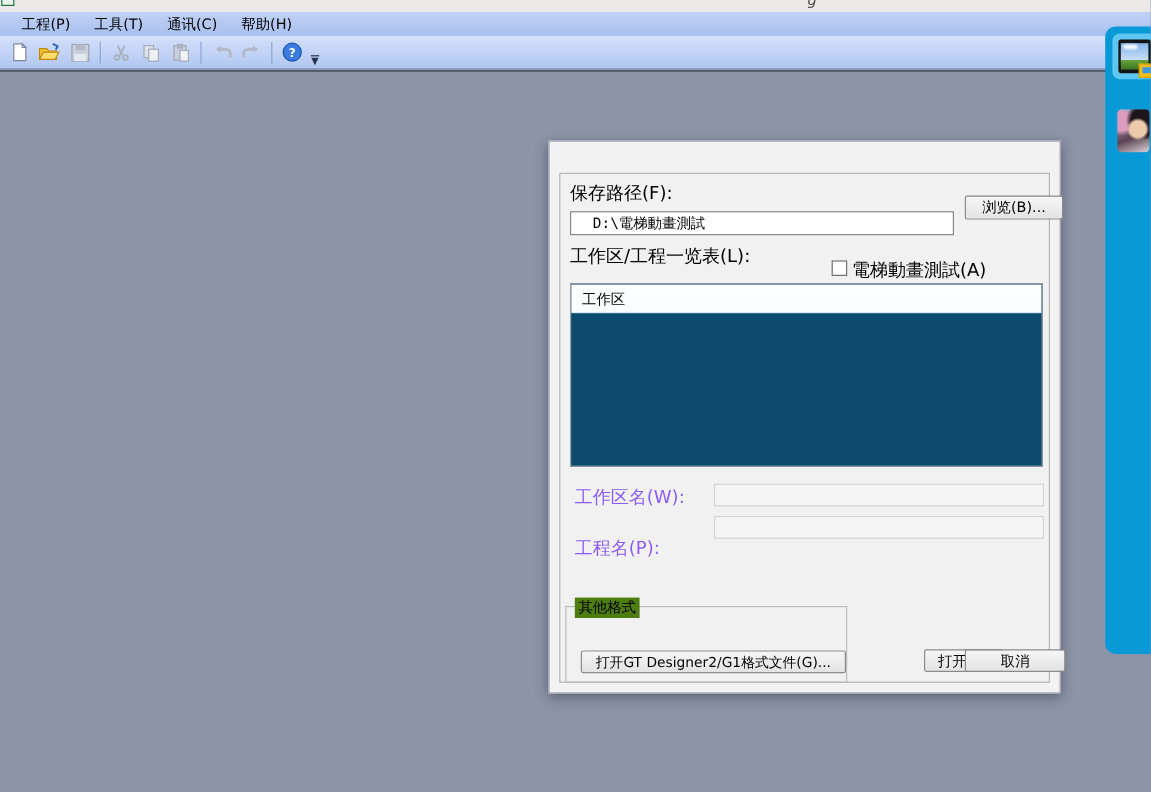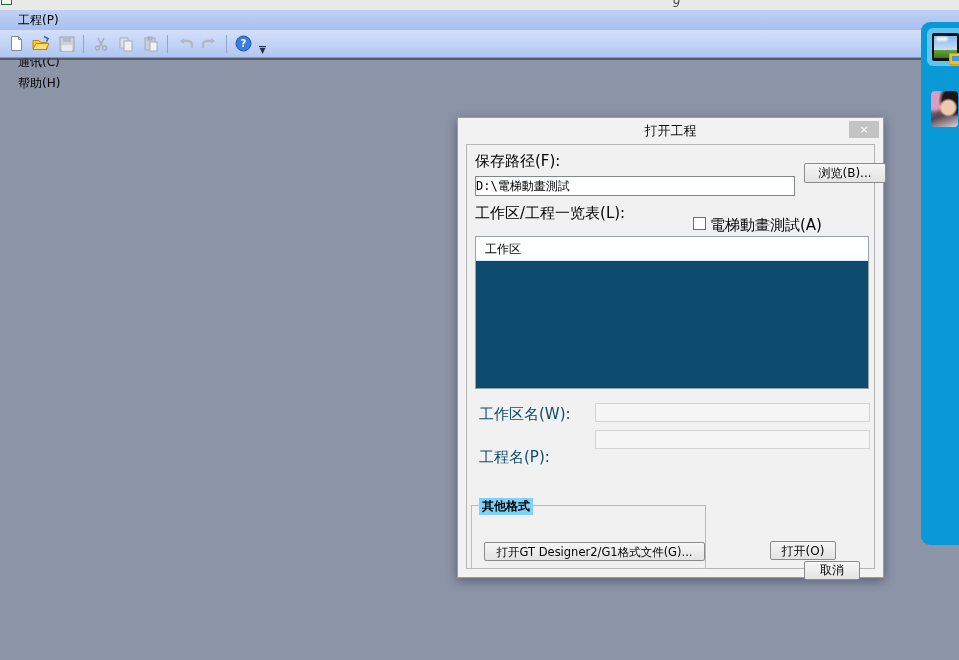--- a/index.html
+++ b/index.html
@@ -24,21 +24,21 @@
   }
   .title-fragment {
     position:absolute; left:673px; top:-7px;
     font-size:12px; color:#4a4a4a; font-style:italic;
   }
 
   
   .menubar {
     position:absolute; left:0; top:10px; width:959px; height:20px;
     background:linear-gradient(#c0d1f5,#a8c0ee);
-    display:flex; align-items:flex-start; padding-left:8px;flex-direction:column;
+    display:flex; align-items:flex-start; padding-left:8px;
   }
   .menu-item { padding:2px 10px; cursor:default; }
 
   
   .toolbar {
     position:absolute; left:0; top:30px; width:959px; height:28px;
     background:linear-gradient(#d4e0fa,#b1c7f1);
     border-bottom:1px solid #8795b3;
     box-shadow:0 2px 0 rgba(70,75,88,.75);
     display:flex; align-items:center; padding-left:4px;
@@ -112,26 +112,26 @@
     position:absolute; top:3px; right:4px; width:30px; height:17px;
     background:#c3c3c3; color:#fff; font-size:11px; line-height:17px;
     text-align:center; cursor:default;
   }
   .dialog-body {
     position:absolute; left:8px; right:8px; top:26px; bottom:8px;
     background:#f1f1f1; border:1px solid #b6b6b6;
   }
 
   .lbl { position:absolute; font-size:15px; white-space:nowrap; }
-  .lbl.disabled { color:#0c4a6e; }
+  .lbl.disabled { color:#8b5cf6; }
 
   .txt-input {
     position:absolute; height:20px; border:1px solid #828790;
     background:#fff; font-family:"DejaVu Sans Mono","DejaVu Sans",monospace;
-    font-size:12px; padding:1px 0; color:#000;
+    font-size:12px; padding:1px 18px; color:#000;
   }
   .txt-input:disabled, .txt-input.disabled {
     background:#f5f5f5; border:1px solid #d4d4d4; color:#9b9b9b;
   }
 
   .btn {
     position:absolute; height:20px; border:1px solid #8b8b8b; border-radius:2px;
     background:linear-gradient(#f6f6f6,#e3e3e3);
     font-size:12px; text-align:center; line-height:18px; color:#000;
     white-space:nowrap; cursor:default;
@@ -151,21 +151,21 @@
     background:linear-gradient(#ffffff,#fbfdfe);
     border-bottom:1px solid #d9eaf8;
   }
 
   .groupbox {
     position:absolute; left:4px; top:360px; width:235px; height:64px;
     border:1px solid #bcbcbc;
   }
   .groupbox-label {
     position:absolute; left:7px; top:-8px; padding:0 3px;
-    background:#7dd3fc; font-size:12px;font-weight:bold;
+    background:#4d7c0f; font-size:12px;
   }
 
   svg { display:block; }
 </style>
 </head>
 <body>
 
 <div class="title-strip">
   <div class="app-icon-fragment"></div>
   <span class="title-fragment">g</span>
@@ -271,24 +271,20 @@
     <div class="l-cloud"></div>
     <div class="l-grass"></div>
     <div class="thumb-badge">
       <div class="inner"></div>
     </div>
   </div>
   <div class="thumb-portrait"></div>
 </div>
 
 <div class="dialog">
-  <div class="dialog-titlebar">
-    <div class="dialog-title">打开工程</div>
-    <div class="dialog-close">×</div>
-  </div>
   <div class="dialog-body">
 
     <span class="lbl" style="left:8px; top:7px;">保存路径(F):</span>
     <input class="txt-input" style="left: 8px; top: 31px; width: 320px;" type="text" value="D:\電梯動畫測試">
     <div class="btn" style="left:337px; top:18px; width:82px;">浏览(B)...</div>
 
     <span class="lbl" style="left:8px; top:59px;">工作区/工程一览表(L):</span>
     <span class="checkbox" style="left:226px; top:72px;"></span>
     <span class="lbl" style="left:243px; top:71px;">電梯動畫測試(A)</span>
 
@@ -301,15 +297,15 @@
 
     <span class="lbl disabled" style="left:12px; top:303px;">工程名(P):</span>
     <input class="txt-input disabled" style="left: 128px; top: 285px; width: 275px; height: 19px;" type="text" disabled="" value="">
 
     <div class="groupbox">
       <span class="groupbox-label">其他格式</span>
       <div class="btn" style="left:12px; top:36px; width:221px; height:19px; font-size:11.5px;">打开GT Designer2/G1格式文件(G)...</div>
     </div>
 
     <div class="btn" style="left:258px; top:396px; width:66px; height:19px;margin-left:45px;">打开(O)</div>
-    <div class="btn" style="left:337px; top:416px; width:56px; height:19px;font-family:Liberation Mono, monospace;">取消</div>
+    <div class="btn" style="left:337px; top:396px; width:84px; height:19px;">取消</div>
   </div>
 </div>
 
 </body></html>

